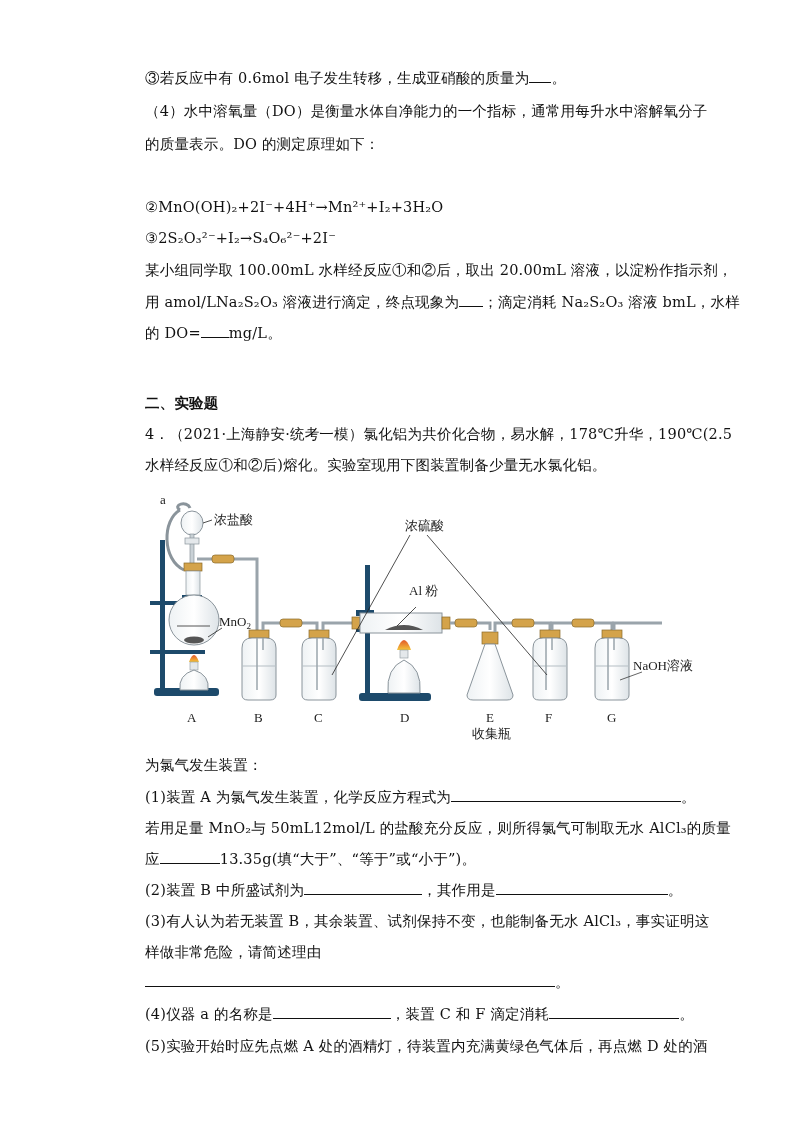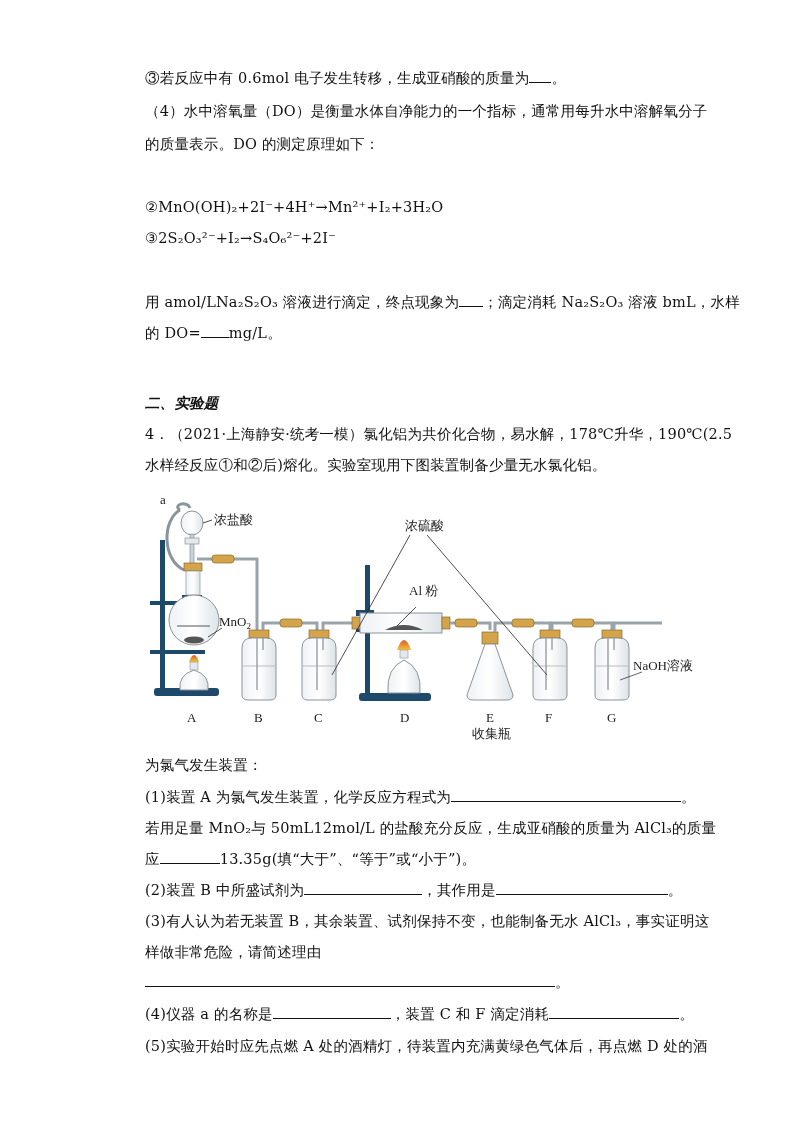--- a/index.html
+++ b/index.html
@@ -1,38 +1,39 @@
 <!DOCTYPE html>
 <html><head>
 <meta charset="utf-8">
 <style>
   html, body { margin: 0; padding: 0; background: #ffffff; }
   body { width: 794px; height: 1123px; position: relative; overflow: hidden;
          font-family: "DejaVu Serif", "Liberation Serif", serif; color: #111; }
   .page { position: absolute; left: 12px; top: 0; width: 794px; height: 1123px; }
   .line { position: absolute; left: 133px; font-size: 14.5px; line-height: 20px; white-space: nowrap; letter-spacing: 0.2px; }
-  .line.bold { font-weight: bold; font-style: italic; }
+  .line.bold { font-weight: bold; }
   .blank { display: inline-block; border-bottom: 1px solid #111; height: 14px; vertical-align: baseline; }
   .diagram { position: absolute; left: 130px; top: 490px; width: 570px; height: 250px; }
   .diagram svg { width: 570px; height: 250px; display: block; }
   .lbl { font-family: "Liberation Serif", "DejaVu Serif", serif; font-size: 13px; fill: #222; }
 </style>
 </head>
 <body>
 
 <div class="page">
 
   <div class="line" style="top:68px">
     <span>③若反应中有 0.6mol 电子发生转移，生成亚硝酸的质量为</span><span class="blank" style="width:22px"></span><span>。</span>
   </div>
 
   <div class="line" style="top:101px">（4）水中溶氧量（DO）是衡量水体自净能力的一个指标，通常用每升水中溶解氧分子</div>
   <div class="line" style="top:134px">的质量表示。DO 的测定原理如下：</div>
   <div class="line" style="top:197px">②MnO(OH)₂+2I⁻+4H⁺→Mn²⁺+I₂+3H₂O</div>
   <div class="line" style="top:228px">③2S₂O₃²⁻+I₂→S₄O₆²⁻+2I⁻</div>
+  <div class="line" style="top:260px">某小组同学取 100.00mL 水样经反应①和②后，取出 20.00mL 溶液，以淀粉作指示剂，</div>
   <div class="line" style="top:292px">
     <span>用 amol/LNa₂S₂O₃ 溶液进行滴定，终点现象为</span><span class="blank" style="width:24px"></span><span>；滴定消耗 Na₂S₂O₃ 溶液 bmL，水样</span>
   </div>
   <div class="line" style="top:323px">
     <span>的 DO=</span><span class="blank" style="width:28px"></span><span>mg/L。</span>
   </div>
 
   <div class="line bold" style="top:393px">二、实验题</div>
   <div class="line" style="top:424px">4．（2021·上海静安·统考一模）氯化铝为共价化合物，易水解，178℃升华，190℃(2.5</div>
   <div class="line" style="top:455px">水样经反应①和②后)熔化。实验室现用下图装置制备少量无水氯化铝。</div>
@@ -170,21 +171,21 @@
       <line x1="268" y1="45" x2="190" y2="185" stroke="#222" stroke-width="0.8"></line>
       <line x1="285" y1="45" x2="405" y2="185" stroke="#222" stroke-width="0.8"></line>
     </svg>
   </div>
 
   <div class="line" style="top:755px">为氯气发生装置：</div>
 
   <div class="line" style="top:787px">
     <span>(1)装置 A 为氯气发生装置，化学反应方程式为</span><span class="blank" style="width:230px"></span><span>。</span>
   </div>
-  <div class="line" style="top:818px">若用足量 MnO₂与 50mL12mol/L 的盐酸充分反应，生成亚硝酸的质量为 AlCl₃的质量</div>
+  <div class="line" style="top:818px">若用足量 MnO₂与 50mL12mol/L 的盐酸充分反应，则所得氯气可制取无水 AlCl₃的质量</div>
   <div class="line" style="top:849px">
     <span>应</span><span class="blank" style="width:60px"></span><span>13.35g(填“大于”、“等于”或“小于”)。</span>
   </div>
 
   <div class="line" style="top:880px">
     <span>(2)装置 B 中所盛试剂为</span><span class="blank" style="width:118px"></span><span>，其作用是</span><span class="blank" style="width:172px"></span><span>。</span>
   </div>
 
   <div class="line" style="top:911px">(3)有人认为若无装置 B，其余装置、试剂保持不变，也能制备无水 AlCl₃，事实证明这</div>
   <div class="line" style="top:942px">样做非常危险，请简述理由</div>

